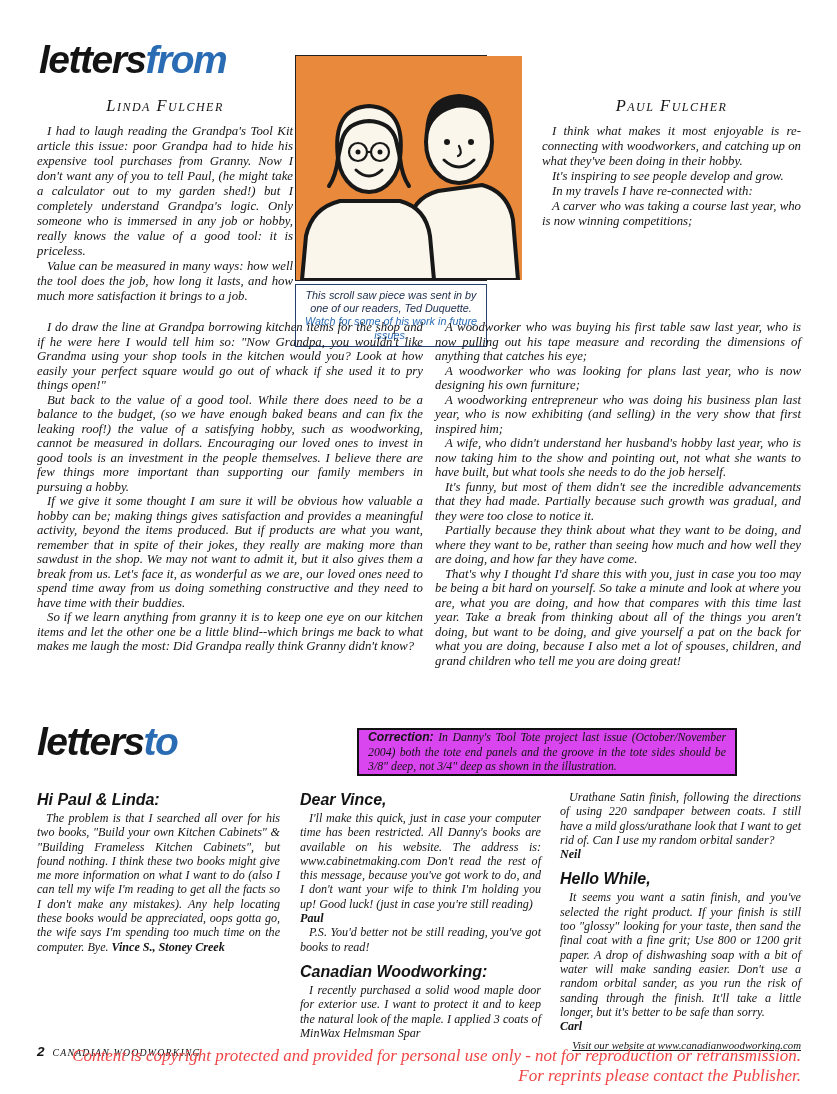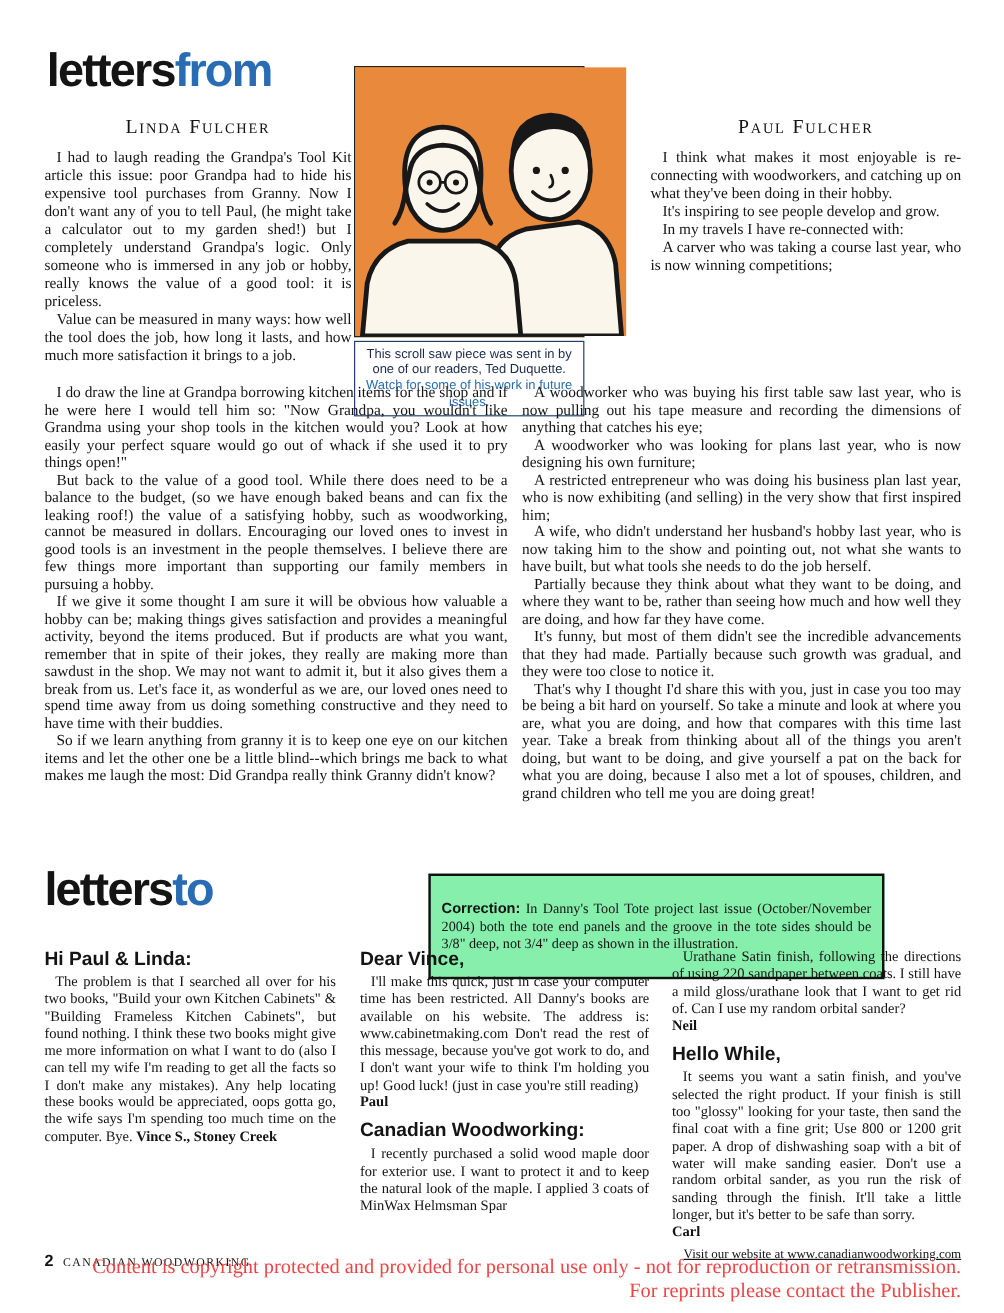--- a/index.html
+++ b/index.html
@@ -1,19 +1,19 @@
 <!DOCTYPE html>
 <html style="--accent: #2A6CB4; --photo_bg: #E8893C;"><head>
 <meta charset="utf-8">
 <style>
   *{margin:0;padding:0;box-sizing:border-box;}
   html,body{width:837px;height:1094px;}
   body{background:#ffffff;font-family:"Liberation Serif","DejaVu Serif",serif;color:#141414;position:relative;overflow:hidden;}
   .page{position:absolute;left:37px;top:0;width:764px;height:1094px;}
-  .abs{position:absolute;}
+  .abs{position:absolute;font-style:italic;}
 
   .masthead{font-family:"Liberation Sans","DejaVu Sans",sans-serif;font-weight:bold;font-size:39px;letter-spacing:-1.5px;line-height:1;}
   .mh-accent{color:var(--accent,#2A6CB4);}
   .masthead-from{top:40px;left:2px;}
   .masthead-to{top:722px;left:0;}
 
   .letter-heading{font-weight:normal;font-size:16.5px;font-variant:small-caps;letter-spacing:1.5px;text-align:center;margin-bottom:8px;}
 
   .bt{font-size:12.8px;line-height:15px;text-align:justify;text-indent:10px;}
   .wide .bt{line-height:14.5px;}
@@ -22,22 +22,22 @@
   .paul-narrow{top:96px;left:505px;width:259px;}
   .linda-wide{top:320px;left:0;width:386px;}
   .paul-wide{top:320px;left:398px;width:366px;}
 
   .photo-block{top:55px;left:258px;width:192px;}
   .photo{border:1px solid #222;line-height:0;background:var(--photo_bg,#E8893C);}
   .photo-caption{margin-top:3px;border:1px solid #26406e;padding:4px 3px;text-align:center;
     font-family:"Liberation Sans","DejaVu Sans",sans-serif;font-size:10.8px;line-height:13.2px;color:#1b2a4a;}
   .caption-accent{color:var(--accent,#2A6CB4);}
 
-  .correction-box{top:728px;left:320px;width:380px;border:2px solid #111;padding:20px 9px;
-    font-size:11.8px;line-height:14.5px;text-align:justify;background:#86efac;}
+  .correction-box{top:728px;left:320px;width:380px;border:2px solid #111;padding:0 9px;
+    font-size:11.8px;line-height:14.5px;text-align:justify;background:#d946ef;}
   .correction-label{font-family:"Liberation Sans","DejaVu Sans",sans-serif;font-weight:bold;font-size:12.2px;}
 
   .to-col{width:243px;}
   .to-col .bt{font-size:12.1px;line-height:14.3px;text-indent:9px;}
   .col1{top:790px;left:0;}
   .col2{top:790px;left:263px;width:241px;}
   .col3{top:790px;left:523px;width:241px;}
   .to-heading{font-family:"Liberation Sans","DejaVu Sans",sans-serif;font-size:16px;font-weight:bold;margin:1px 0 2px;}
   .gap-above{margin-top:9px;}
   .sig{font-weight:bold;font-size:12.1px;line-height:14.3px;}
@@ -112,24 +112,24 @@
   <section class="abs wide linda-wide">
     <p class="bt">I do draw the line at Grandpa borrowing kitchen items for the shop and if he were here I would tell him so: "Now Grandpa, you wouldn't like Grandma using your shop tools in the kitchen would you?  Look at how easily your perfect square would go out of whack if she used it to pry things open!"</p>
     <p class="bt">But back to the value of a good tool. While there does need to be a balance to the budget, (so we have enough baked beans and can fix the leaking roof!) the value of a satisfying hobby, such as woodworking, cannot be measured in dollars.  Encouraging our loved ones to invest in good tools is an investment in the people themselves. I believe there are few things more important than supporting our family members in pursuing a hobby.</p>
     <p class="bt">If we give it some thought I am sure it will be obvious how valuable a hobby can be; making things gives satisfaction and provides a meaningful activity, beyond the items produced.  But if products are what you want, remember that in spite of their jokes, they really are making more than sawdust in the shop. We may not want to admit it, but it also gives them a break from us. Let's face it, as wonderful as we are, our loved ones need to spend time away from us doing something constructive and they need to have time with their buddies.</p>
     <p class="bt">So if we learn anything from granny it is to keep one eye on our kitchen items and let the other one be a little blind--which brings me back to what makes me laugh the most: Did Grandpa really think Granny didn't know?</p>
   </section>
 
   <section class="abs wide paul-wide">
     <p class="bt">A woodworker who was buying his first table saw last year, who is now pulling out his tape measure and recording the dimensions of anything that catches his eye;</p>
     <p class="bt">A woodworker who was looking for plans last year, who is now designing his own furniture;</p>
-    <p class="bt">A restricted entrepreneur who was doing his business plan last year, who is now exhibiting (and selling) in the very show that first inspired him;</p>
+    <p class="bt">A woodworking entrepreneur who was doing his business plan last year, who is now exhibiting (and selling) in the very show that first inspired him;</p>
     <p class="bt">A wife, who didn't understand her husband's hobby last year, who is now taking him to the show and pointing out, not what she wants to have built, but what tools she needs to do the job herself.</p>
+    <p class="bt">It's funny, but most of them didn't see the incredible advancements that they had made. Partially because such growth was gradual, and they were too close to notice it.</p>
     <p class="bt">Partially because they think about what they want to be doing, and where they want to be, rather than seeing how much and how well they are doing, and how far they have come.</p>
-    <p class="bt">It's funny, but most of them didn't see the incredible advancements that they had made. Partially because such growth was gradual, and they were too close to notice it.</p>
     <p class="bt">That's why I thought I'd share this with you, just in case you too may be being a bit hard on yourself.  So take a minute and look at where you are, what you are doing, and how that compares with this time last year. Take a break from thinking about all of the things you aren't doing, but want to be doing, and give yourself a pat on the back for what you are doing, because I also met a lot of spouses, children, and grand children who tell me you are doing great!</p>
   </section>
 
   <div class="abs masthead masthead-to">
     <span>letters</span><span class="mh-accent">to</span>
   </div>
 
   <aside class="abs correction-box">
     <span class="correction-label">Correction:</span>
     <span>In Danny's Tool Tote project last issue (October/November 2004) both the tote end panels and the groove in the tote sides should be 3/8" deep, not 3/4" deep as shown in the illustration.</span>
@@ -137,20 +137,21 @@
 
   <section class="abs to-col col1">
     <h3 class="to-heading">Hi Paul &amp; Linda:</h3>
     <p class="bt"><span>The problem is that I searched all over for his two books, "Build your own Kitchen Cabinets" &amp; "Building Frameless Kitchen Cabinets", but found nothing. I think these two books might give me more information on what I  want to do (also I can tell my wife I'm reading to get all the facts so  I  don't make any mistakes). Any help locating these books would be appreciated, oops gotta go, the wife says I'm spending too much time on the computer. Bye.</span> <span class="sig-inline">Vince S., Stoney Creek</span></p>
   </section>
 
   <section class="abs to-col col2">
     <h3 class="to-heading">Dear Vince,</h3>
     <p class="bt">I'll make this quick, just in case your computer time has been restricted. All Danny's books are available on his website. The address is: www.cabinetmaking.com Don't read the rest of this message, because you've got work to do, and I don't want your wife to think I'm holding you up! Good luck! (just in case you're still reading)</p>
     <p class="sig">Paul</p>
+    <p class="bt">P.S. You'd better not be still reading, you've got books to read!</p>
     <h3 class="to-heading gap-above">Canadian Woodworking:</h3>
     <p class="bt">I recently purchased a solid wood maple door for exterior use. I want to protect it and to keep the natural look of the maple. I applied 3 coats of MinWax Helmsman Spar</p>
   </section>
 
   <section class="abs to-col col3">
     <p class="bt">Urathane Satin finish, following the directions of using 220 sandpaper between coats. I still have a mild gloss/urathane look that I want to get rid of.  Can I use my random orbital sander?</p>
     <p class="sig">Neil</p>
     <h3 class="to-heading gap-above">Hello While,</h3>
     <p class="bt">It seems you want a satin finish, and you've selected the right product. If your finish is still too "glossy" looking for your taste, then sand the final coat with a fine grit; Use 800 or 1200 grit paper. A drop of dishwashing soap with a bit of water will make sanding easier. Don't use a random orbital sander, as you run the risk of sanding through the finish. It'll take a little longer, but it's better to be safe than sorry.</p>
     <p class="sig">Carl</p>

